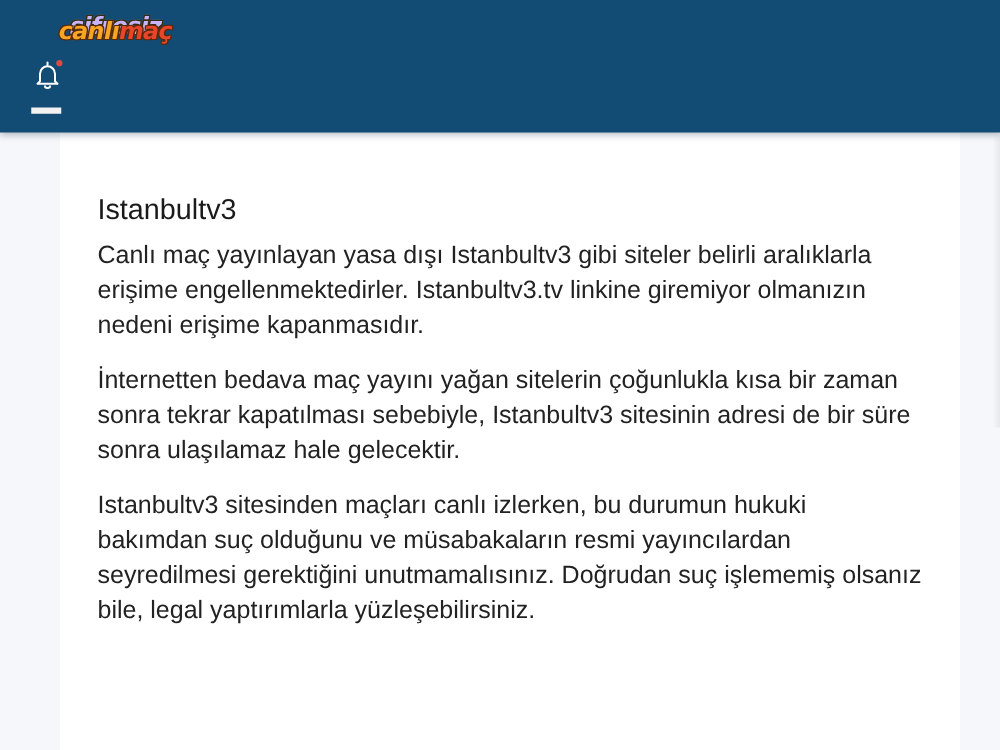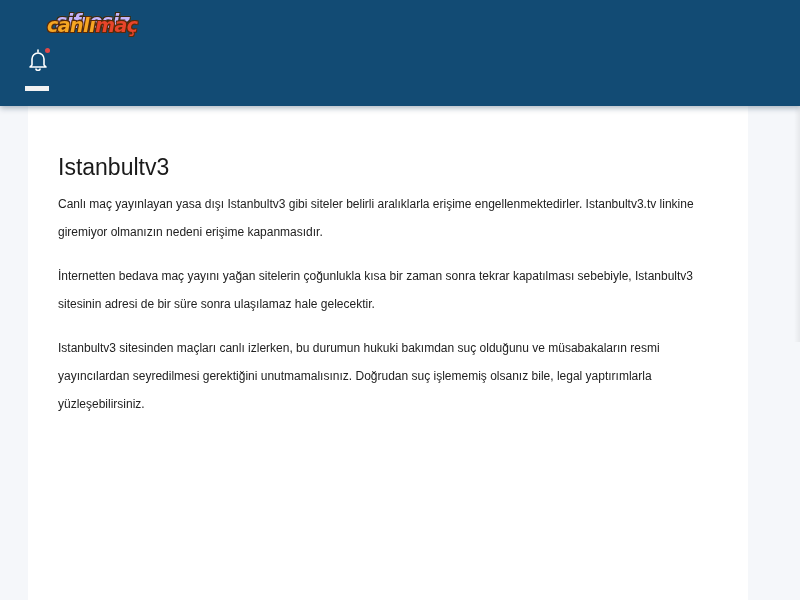--- a/index.html
+++ b/index.html
@@ -53,33 +53,33 @@
       width: 24px; height: 5px;
       background: #f2f2f2;
       cursor: pointer;
     }
     .scroll-hint {
       position: absolute; right: 0; top: 106px;
       width: 6px; height: 236px;
       background: linear-gradient(to right, rgba(0,0,0,0), rgba(0,0,0,0.06));
     }
     .card {
-      position: absolute; left: 28px; top: 106px;
+      position: absolute; left: 48px; top: 106px;
       width: 720px; height: 494px;
       background: #ffffff;
       padding: 46px 30px 0 30px;
     }
     .title {
       font-size: 23px; font-weight: normal;
       color: #1a1a1a;
       line-height: 30px;
       margin-bottom: 8px;
     }
     .para {
-      font-size: 12px;
+      font-size: 20px;
       line-height: 28px;
       color: #222;
       margin-bottom: 16px;
     }
   </style>
 </head>
 <body>
 
 <header class="header">
   <div class="logo">

